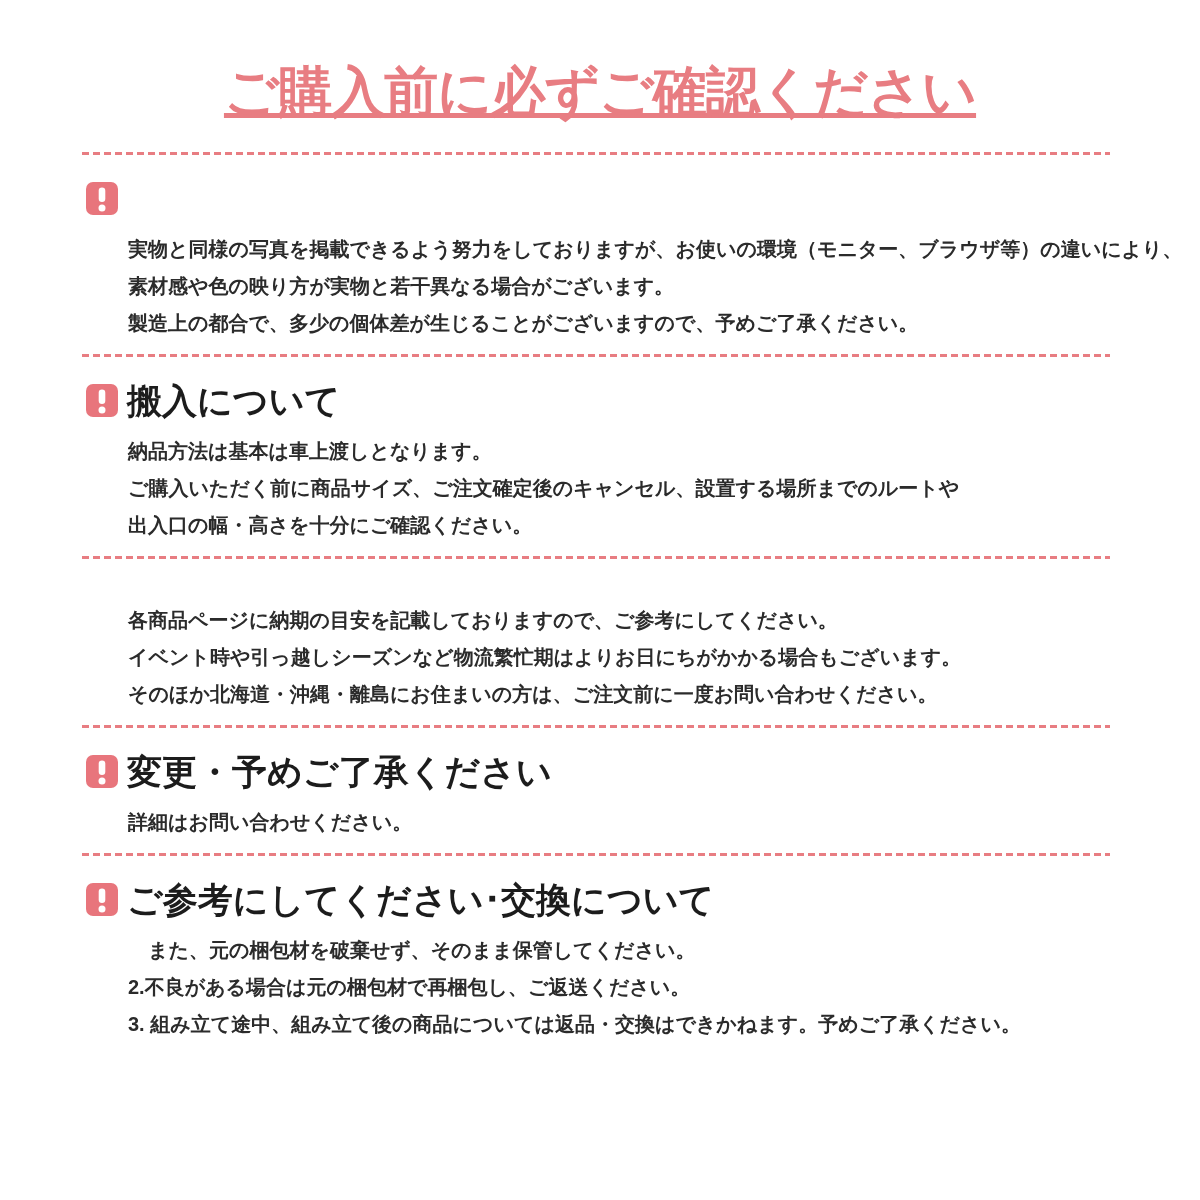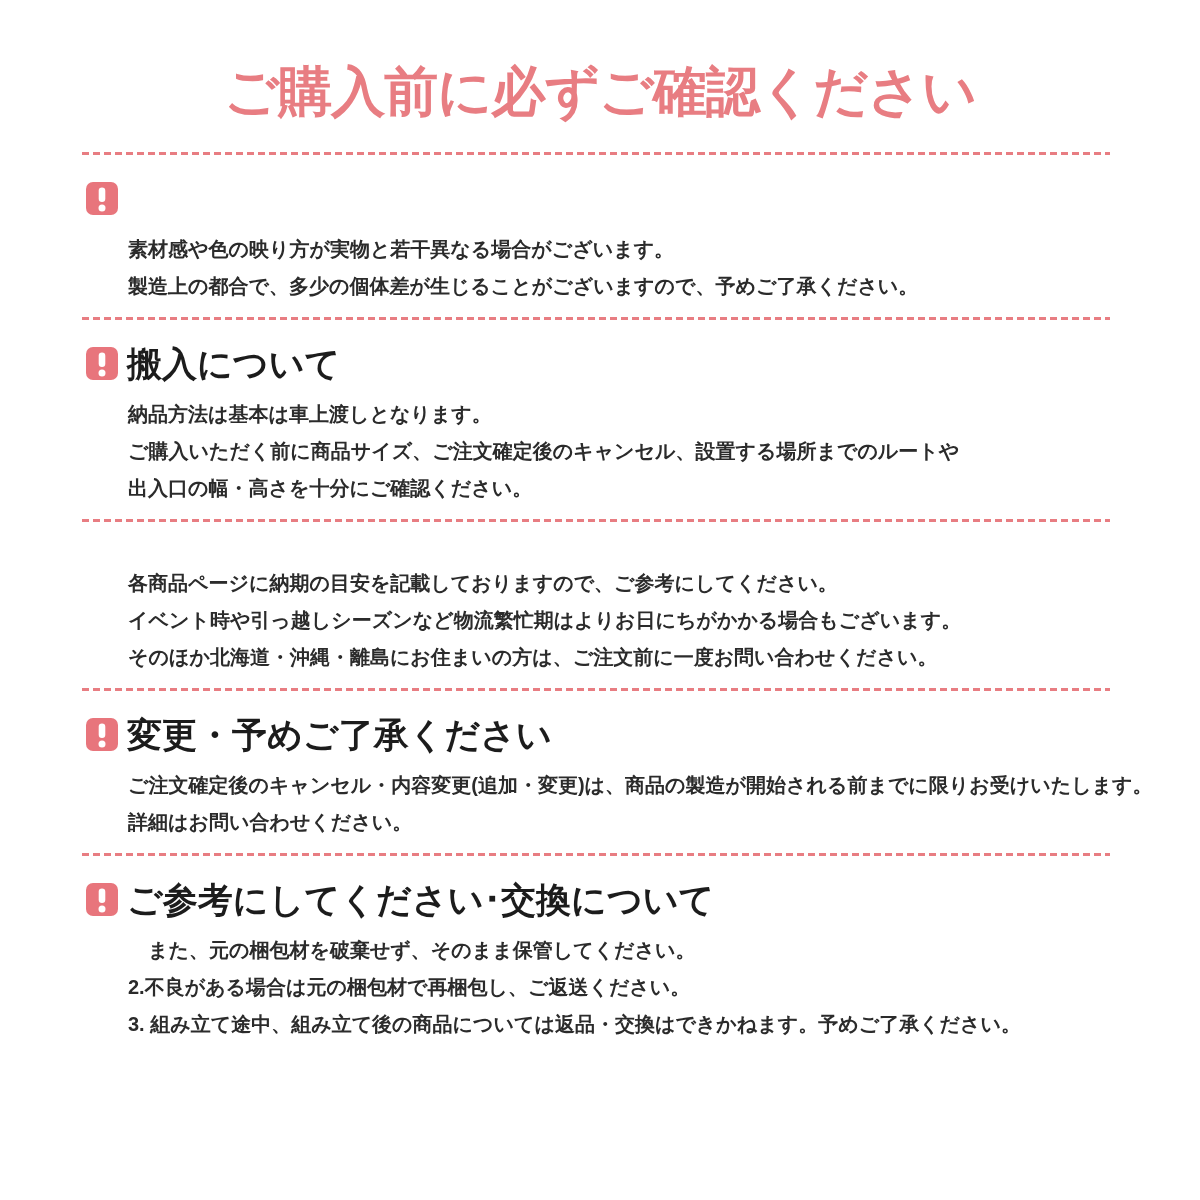--- a/index.html
+++ b/index.html
@@ -18,20 +18,21 @@
   .page-title{
     margin:0;
     padding-top:56px;
     height:70px;
     text-align:center;
     font-size:54px;
     line-height:70px;
     font-weight:900;
     letter-spacing:-1px;
     color:var(--accent,#e87d82);
+    text-decoration:underline;
   }
   .content{margin:0 90px 0 82px;}
   .content > .divider-top{margin-top:26px;}
   .divider{
     height:3px;
     background:repeating-linear-gradient(90deg,
       var(--accent,#e87d82) 0 7px,
       transparent 7px 11px);
   }
   .section{padding:27px 0 12px 0;}
@@ -71,20 +72,21 @@
   <section class="section">
     <div class="section-header">
       <svg class="alert-icon" viewBox="0 0 32 33" xmlns="http://www.w3.org/2000/svg" aria-hidden="true">
         <rect x="0" y="0" width="32" height="33" rx="7" fill="#e8757c"></rect>
         <rect x="12.7" y="5.5" width="6.6" height="14.5" rx="3.3" fill="#ffffff"></rect>
         <circle cx="16" cy="26" r="3.5" fill="#ffffff"></circle>
       </svg>
     </div>
     <div class="section-body">
 
+    <div class="body-line">実物と同様の写真を掲載できるよう努力をしておりますが、お使いの環境（モニター、ブラウザ等）の違いにより、</div>
             <div class="body-line">素材感や色の映り方が実物と若干異なる場合がございます。</div>
             <div class="body-line">製造上の都合で、多少の個体差が生じることがございますので、予めご了承ください。</div>
           </div>
   </section>
   <div class="divider"></div>
 
   <section class="section">
     <div class="section-header">
       <svg class="alert-icon" viewBox="0 0 32 33" xmlns="http://www.w3.org/2000/svg" aria-hidden="true">
         <rect x="0" y="0" width="32" height="33" rx="7" fill="#e8757c"></rect>
@@ -116,21 +118,20 @@
     <div class="section-header">
       <svg class="alert-icon" viewBox="0 0 32 33" xmlns="http://www.w3.org/2000/svg" aria-hidden="true">
         <rect x="0" y="0" width="32" height="33" rx="7" fill="#e8757c"></rect>
         <rect x="12.7" y="5.5" width="6.6" height="14.5" rx="3.3" fill="#ffffff"></rect>
         <circle cx="16" cy="26" r="3.5" fill="#ffffff"></circle>
       </svg>
       <div class="section-heading">変更・予めご了承ください</div>
     </div>
     <div class="section-body">
 
-    <div class="body-line">ご注文確定後のキャンセル・内容変更(追加・変更)は、商品の製造が開始される前までに限りお受けいたします。</div>
             <div class="body-line">詳細はお問い合わせください。</div>
           </div>
   </section>
   <div class="divider"></div>
 
   <section class="section">
     <div class="section-header">
       <svg class="alert-icon" viewBox="0 0 32 33" xmlns="http://www.w3.org/2000/svg" aria-hidden="true">
         <rect x="0" y="0" width="32" height="33" rx="7" fill="#e8757c"></rect>
         <rect x="12.7" y="5.5" width="6.6" height="14.5" rx="3.3" fill="#ffffff"></rect>

